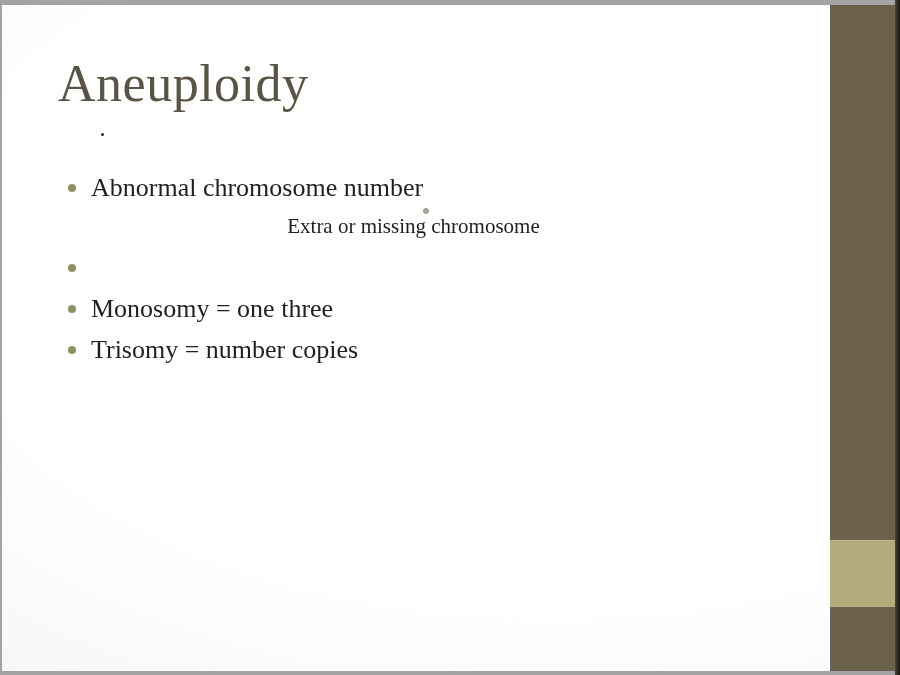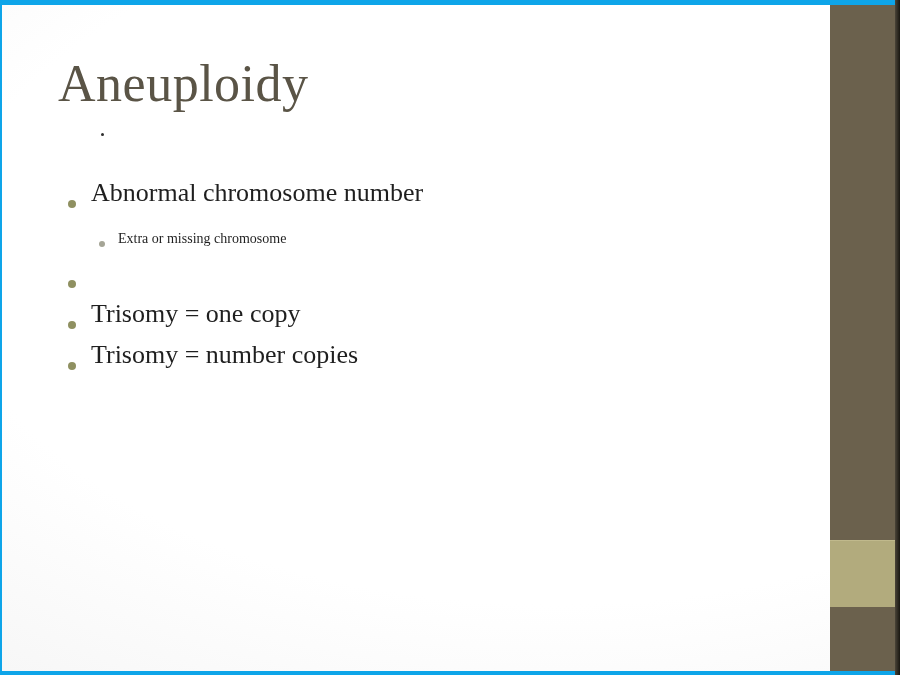--- a/index.html
+++ b/index.html
@@ -1,19 +1,19 @@
 <!DOCTYPE html>
 <html><head>
 <meta charset="utf-8">
 <style>
   html, body { margin: 0; padding: 0; background: #000; }
   .stage {
     position: relative;
     width: 900px; height: 675px;
-    background: #0ea5e9;
+    background: #a3a3a3;
     overflow: hidden;
     font-family: "Liberation Serif", "DejaVu Serif", serif;
   }
   
   .slide {
     position: absolute;
     left: 2px; top: 5px;
     width: 893px; height: 666px;
     background:
       radial-gradient(130% 100% at 62% 38%, #ffffff 52%, #f7f7f7 78%, #ededed 100%);
@@ -37,23 +37,23 @@
     background: #2e2e2e;
   }
   .bullets {
     position: absolute;
     left: 60px; top: 162px;
     right: 130px;
     margin: 0; padding: 0;
     list-style: none;
     color: #1f1f1f;
   }
-  .bullets li { display: flex; align-items: flex-end; }
+  .bullets li { display: flex; align-items: center; }
   .bullets li.l1 { height: 41px; font-size: 26px; }
-  .bullets li.l2 { height: 39px; font-size: 14px; }
+  .bullets li.l2 { height: 39px; font-size: 21px; flex-direction: column; }
   .marker {
     flex: 0 0 auto;
     border-radius: 50%;
   }
   .l1 .marker {
     width: 8px; height: 8px;
     margin-left: 6px; margin-right: 15px;
     background: #8f9061;
   }
   .l2 .marker {
@@ -101,21 +101,21 @@
       </li>
       <li class="l2">
         <span class="marker"></span>
         <span class="txt">Extra or missing chromosome</span>
       </li>
       <li class="l1">
         <span class="marker"></span>
       </li>
       <li class="l1">
         <span class="marker"></span>
-        <span class="txt">Trisomy = one copy</span>
+        <span class="txt">Monosomy = one three</span>
       </li>
       <li class="l1">
         <span class="marker"></span>
         <span class="txt">Trisomy = number copies</span>
       </li>
     </ul>
 
     <div class="sidebar">
       <div class="sidebar-accent"></div>
     </div>

